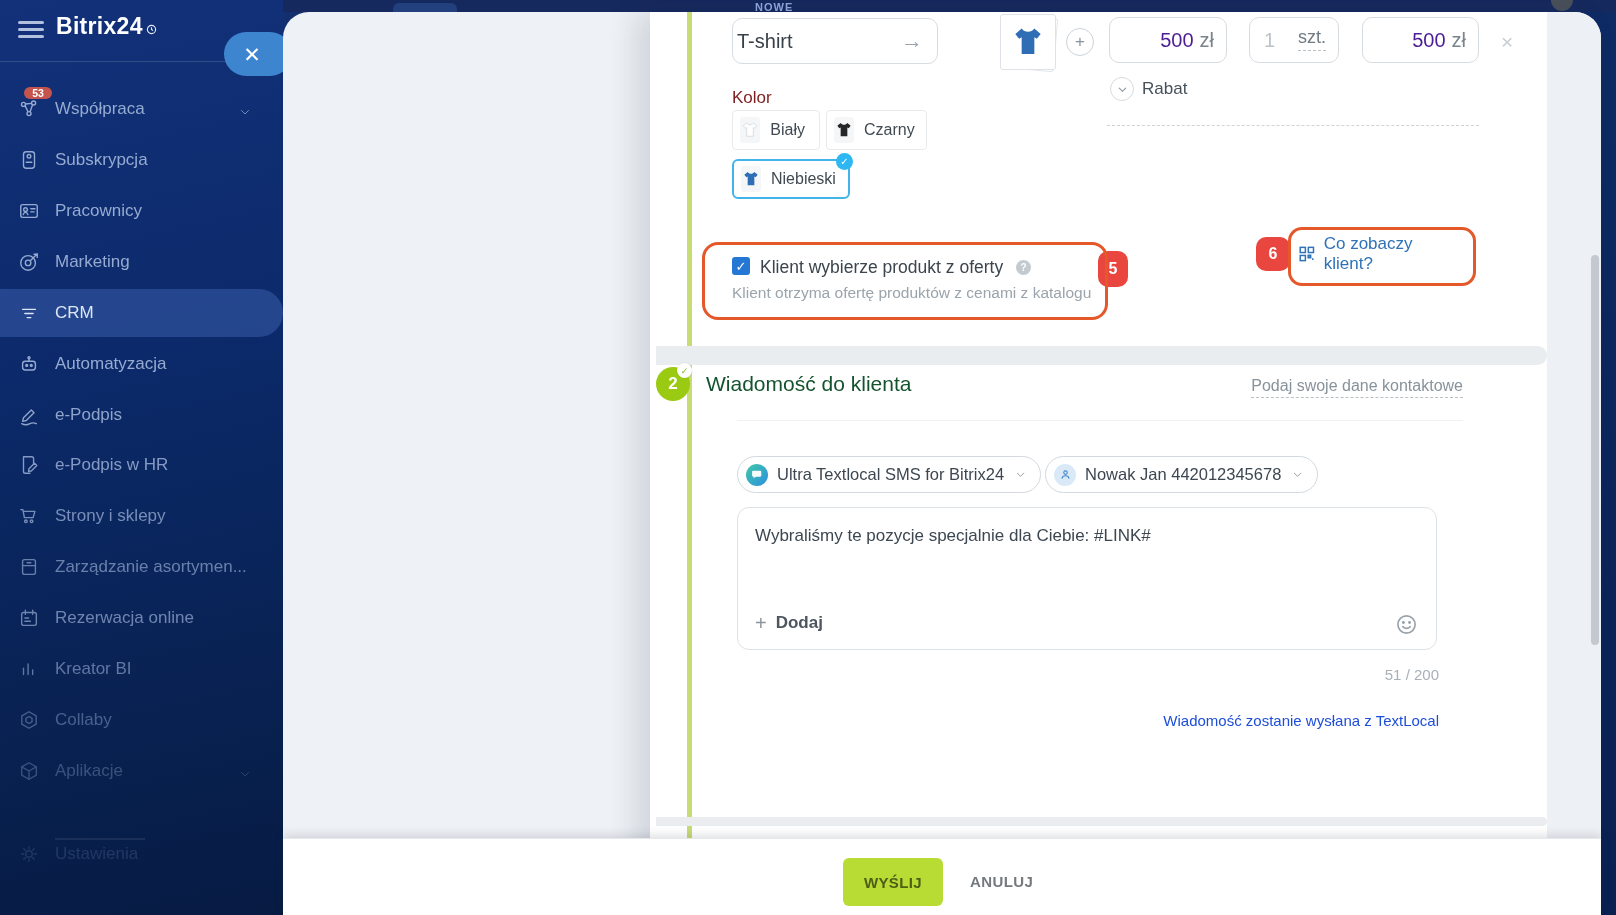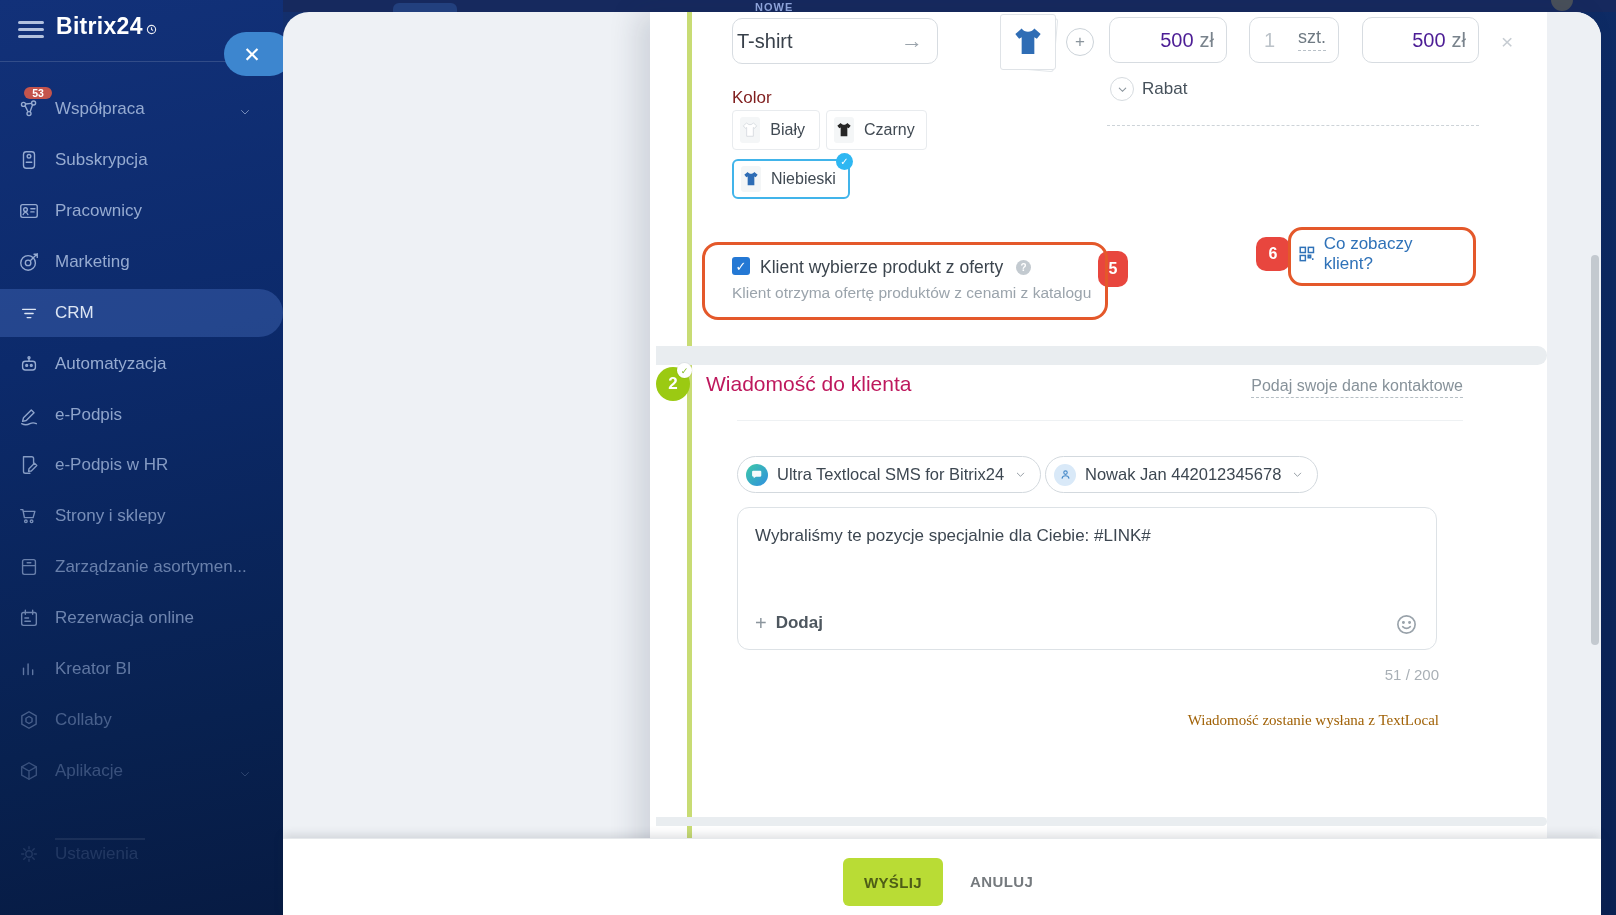--- a/index.html
+++ b/index.html
@@ -84,37 +84,37 @@
   .help-q{left:366px;top:248px;width:15px;height:15px;border-radius:50%;background:#c3cad0;color:#fff;font-size:10px;font-weight:700;
     display:flex;align-items:center;justify-content:center;cursor:pointer;}
   .chk-hint{left:82px;top:272px;font-size:15.5px;color:#9ba4ac;}
   .preview-btn{position:absolute;left:648px;top:222px;width:166px;height:40px;display:flex;align-items:center;justify-content:space-between;
     gap:8px;color:#2f72b8;font-size:17px;cursor:pointer;z-index:2;}
   
   .step-circle{left:6px;top:355px;width:34px;height:34px;border-radius:50%;background:#9bca12;color:#fff;font-weight:700;
     font-size:17px;display:flex;align-items:center;justify-content:center;z-index:1;}
   .step-check{left:27px;top:351px;width:15px;height:15px;border-radius:50%;background:#fff;color:#7fb91c;font-size:9px;
     display:flex;align-items:center;justify-content:center;z-index:2;box-shadow:0 0 0 1px rgba(0,0,0,.04);}
-  .sec2-title{left:56px;top:360px;font-size:21px;color:#be185d;font-weight:500;text-align:center;}
+  .sec2-title{left:56px;top:360px;font-size:21px;color:#14532d;font-weight:500;text-align:center;}
   .contact-link{right:138px;top:365px;font-size:16px;color:#87929a;border-bottom:1px dashed #b7c0c6;padding-bottom:2px;cursor:pointer;}
   .sec2-divider{left:87px;top:408px;width:726px;border-bottom:1px solid #eef1f3;}
   .pill{position:absolute;top:444px;height:37px;box-sizing:border-box;border:1px solid #d3d9de;border-radius:19px;background:#fff;
     display:flex;align-items:center;gap:9px;padding:0 14px 0 8px;cursor:pointer;font-size:16.5px;color:#3d4751;}
   .pill .chev{color:#8d969e;margin-left:2px;display:inline-flex;}
   .prov-ic{width:22px;height:22px;border-radius:50%;background:linear-gradient(135deg,#3ec9a7,#2f8fe0);flex:none;
     display:flex;align-items:center;justify-content:center;}
   .pers-ic{width:22px;height:22px;border-radius:50%;background:#d9e9f8;flex:none;display:flex;align-items:center;justify-content:center;}
   .msgbox{left:87px;top:495px;width:700px;height:143px;box-sizing:border-box;border:1px solid #dde2e6;border-radius:12px;background:#fff;}
   .msg-text{position:absolute;left:17px;top:18px;font-size:17px;color:#3d4751;}
   .dodaj{position:absolute;left:17px;bottom:16px;display:flex;align-items:center;gap:9px;cursor:pointer;}
   .dodaj .plus{color:#8b959d;font-size:20px;line-height:1;}
   .dodaj .lbl{color:#4d565e;font-size:17px;font-weight:600;}
   .smiley{position:absolute;right:18px;bottom:13px;cursor:pointer;display:inline-flex;}
   .counter{right:162px;top:654px;font-size:15px;color:#a9b0b6;}
-  .footnote{right:162px;top:700px;font-size:15px;color:#a16207;font-family:Liberation Serif, serif;}
+  .footnote{right:162px;top:700px;font-size:15px;color:#1d4ed8;}
   
   .footerbar{left:283px;top:838px;width:1318px;height:77px;background:#fff;z-index:4;
     box-shadow:0 -3px 9px rgba(40,50,60,.15);border-top:1px solid #e6e9eb;}
   .send-btn{position:absolute;left:560px;top:19px;width:100px;height:48px;background:#b9dc35;border-radius:6px;border:none;
     color:#4e5d17;font-family:"Liberation Sans",sans-serif;font-size:15px;font-weight:700;letter-spacing:.4px;cursor:pointer;}
   .cancel-btn{position:absolute;left:687px;top:19px;height:48px;line-height:48px;color:#757a7e;font-size:15px;font-weight:700;
     letter-spacing:.4px;cursor:pointer;}
   .tee{display:inline-block;}
 </style>
 </head>

